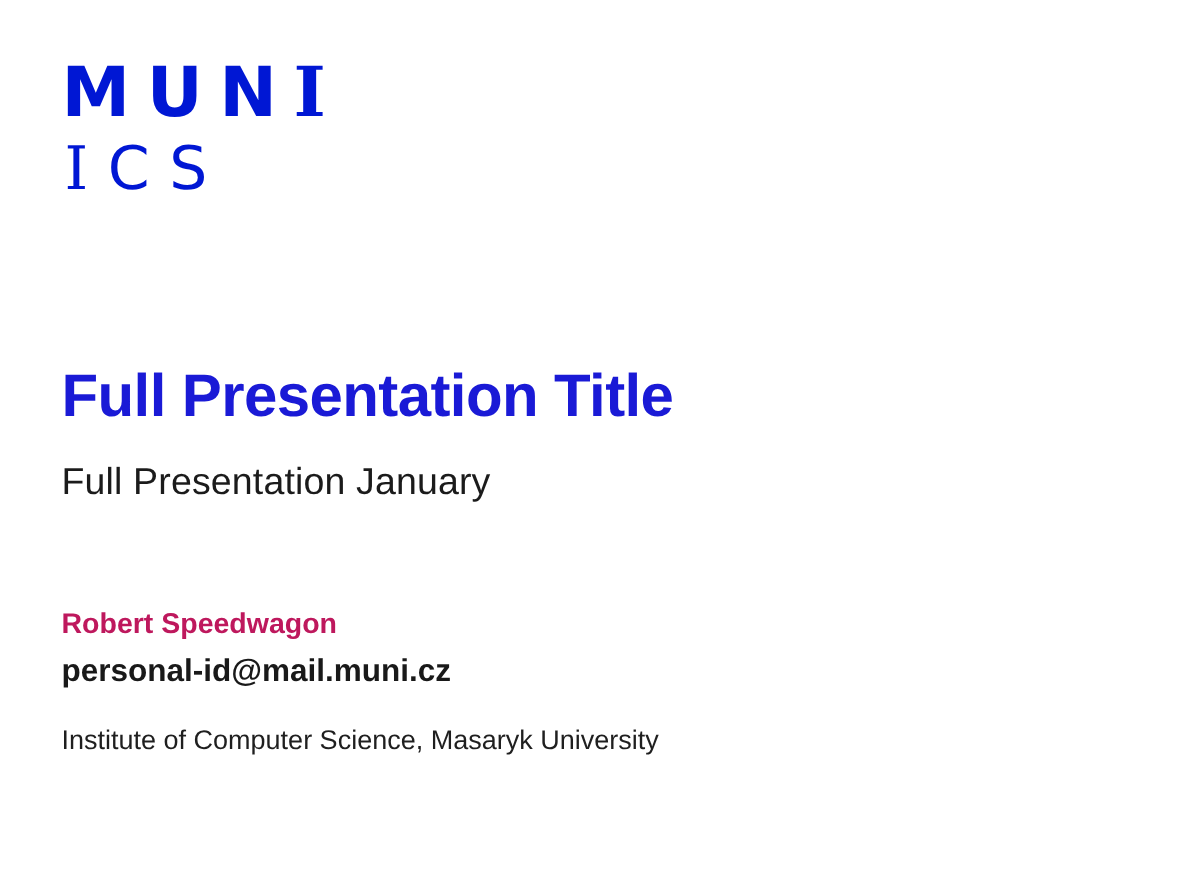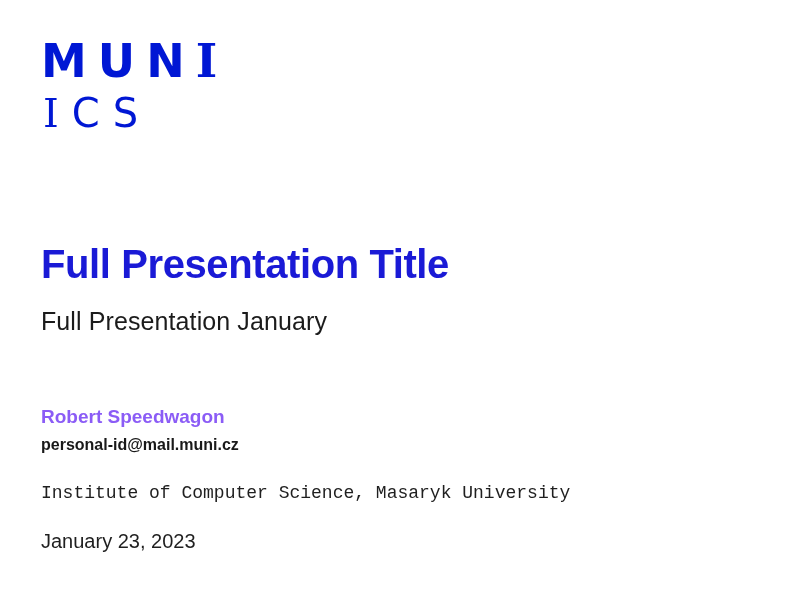--- a/index.html
+++ b/index.html
@@ -82,44 +82,44 @@
     letter-spacing: 0.1px;
     line-height: 1.2;
     white-space: nowrap;
   }
 
   
   .author-name {
     position: absolute;
     left: 41px;
     top: 406px;
-    color: #8b5cf6;
+    color: #be185d;
     font-family: "Liberation Sans", sans-serif;
     font-weight: 700;
     font-size: 19px;
     line-height: 1.2;
     white-space: nowrap;
   }
   .author-email {
     position: absolute;
     left: 41px;
     top: 435px;
     color: #191919;
     font-family: "Liberation Sans", sans-serif;
     font-weight: 700;
-    font-size: 16px;
+    font-size: 21px;
     line-height: 1.2;
     white-space: nowrap;
   }
   .affiliation {
     position: absolute;
     left: 41px;
     top: 483px;
     color: #1f1f1f;
-    font-family: Liberation Mono, monospace;
+    font-family: Liberation Sans, sans-serif;
     font-weight: 400;
     font-size: 18px;
     line-height: 1.2;
     white-space: nowrap;
   }
   .date {
     position: absolute;
     left: 41px;
     top: 529px;
     color: #1f1f1f;
@@ -143,15 +143,14 @@
   <div class="title">Full Presentation Title</div>
 
   <div class="subtitle">Full Presentation January</div>
 
   <div class="author-name">Robert Speedwagon</div>
 
   <div class="author-email">personal-id@mail.muni.cz</div>
 
   <div class="affiliation">Institute of Computer Science, Masaryk University</div>
 
-  <div class="date">January 23, 2023</div>
 
 </div>
 
 </body></html>

